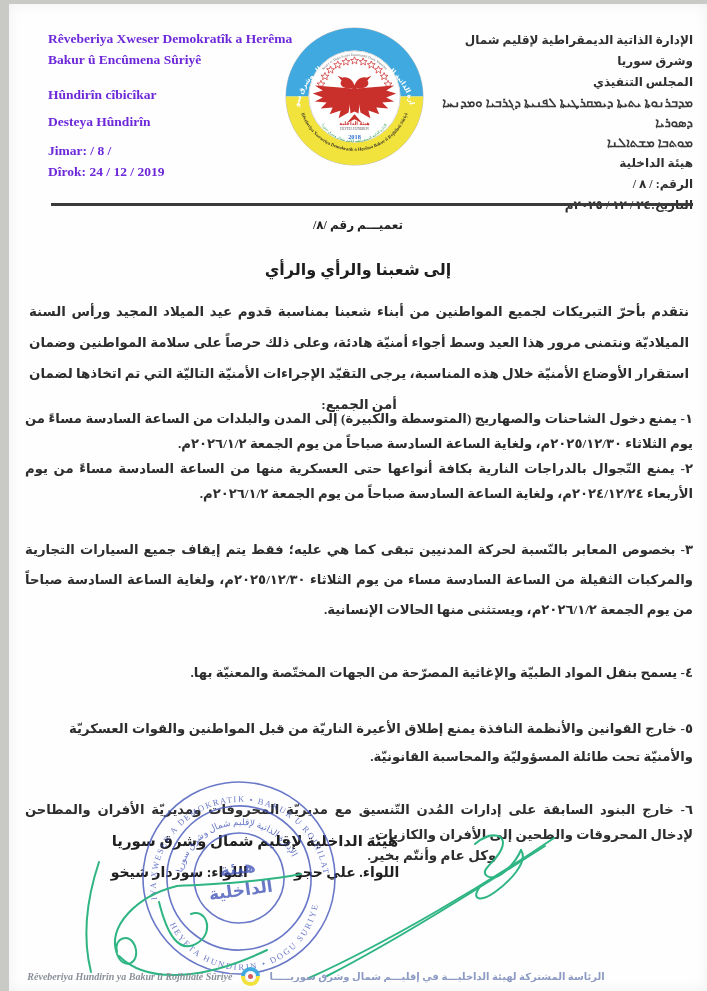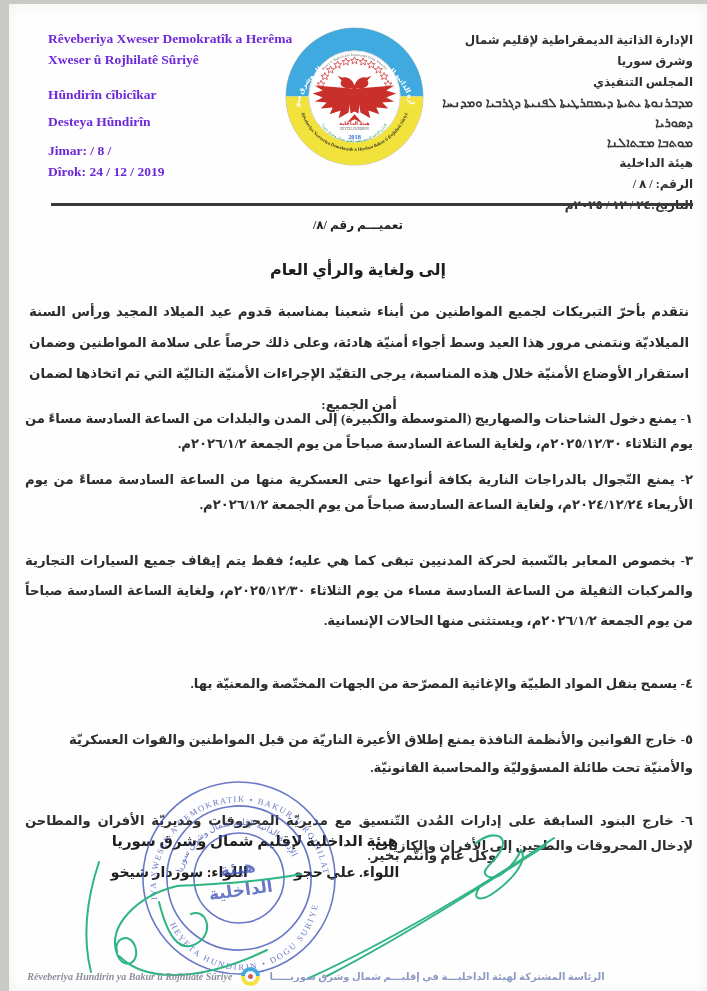--- a/index.html
+++ b/index.html
@@ -17,21 +17,21 @@
   #logo{left:276px;top:23px;width:139px;height:139px;}
   
   #rule{left:42px;top:199px;width:642px;height:3px;background:#3a3a3a;}
   #doc-title{left:0;top:214px;width:698px;text-align:center;font-size:12px;font-weight:bold;color:#222;}
   #doc-addr{left:0;top:256px;width:698px;text-align:center;font-size:16px;font-weight:bold;color:#1d1d1d;}
   
   #intro{left:20px;top:292px;width:660px;font-size:13.4px;font-weight:bold;color:#2d2d2d;
          line-height:31px;text-align:justify;text-align-last:center;}
   #items{left:16px;top:402px;width:668px;font-size:13.2px;font-weight:bold;color:#2d2d2d;}
   .item{line-height:25px;text-align:justify;text-align-last:right;}
-  .i1{margin-bottom:11px;}.i2{margin-bottom:29px;}.i3{margin-bottom:35px;line-height:30px;}
+  .i1{}.i2{margin-bottom:29px;}.i3{margin-bottom:35px;line-height:30px;}
   .i4{margin-bottom:30px;}.i5{margin-bottom:26px;line-height:28px;margin-left:44px;}
   #closing{left:358px;top:804px;width:130px;text-align:center;font-size:13.5px;font-weight:bold;color:#2d2d2d;margin-top:39px;}
   #issuer-block{left:40px;top:828px;width:412px;text-align:center;}
   #issuer{font-size:15px;font-weight:bold;color:#1f1f1f;}
   #sig-row{display:flex;flex-direction:row-reverse;justify-content:center;gap:46px;margin-top:14px;
            font-size:14px;font-weight:bold;color:#1f1f1f;}
   
   #stamp{left:126px;top:770px;width:208px;height:208px;opacity:.78;transform:rotate(-8deg);}
   #sigs{left:0;top:738px;width:707px;height:250px;pointer-events:none;}
   
@@ -44,21 +44,21 @@
                    box-shadow:inset 0 0 0 1px #eee;display:flex;align-items:center;justify-content:center;}
   .mini-logo .dot{width:5px;height:5px;border-radius:50%;background:#d65a5a;}
 </style>
 </head>
 <body>
 
 <div id="page">
 
   <div class="abs" id="hdr-left">
     <div>Rêveberiya Xweser  Demokratîk a  Herêma</div>
-    <div>Xweser û Rojhilatê Sûriyê</div>
+    <div>Bakur û Encûmena Sûriyê</div>
     <div class="gap"></div>
     <div>Hûndirîn cîbicîkar</div>
     <div class="gap" style="height:6px;"></div>
     <div>Desteya Hûndirîn</div>
     <div class="gap" style="height:8px;"></div>
     <div>Jimar: / 8 /</div>
     <div>Dîrok: 24 / 12 / 2019</div>
   </div>
 
   <div class="abs ar" id="hdr-right">
@@ -119,21 +119,21 @@
     <text x="70" y="104" text-anchor="middle" font-size="3.2" fill="#555">HEYETA HUNDIRIN</text>
     <text font-size="3.6" fill="#2E9E4F">
       <textPath href="#arcGreen" startOffset="50%" text-anchor="middle">الإدارة الذاتية الديمقراطية لإقليم شمال وشرق سوريا</textPath>
     </text>
     <text x="70" y="113" text-anchor="middle" font-size="6.4" font-weight="bold" fill="#2b6fd4">2018</text>
   </svg>
 
   <div class="abs" id="rule"></div>
 
   <div class="abs ar" id="doc-title">تعميـــم رقم /٨/</div>
-  <div class="abs ar" id="doc-addr">إلى ولغاية والرأي العام</div>
+  <div class="abs ar" id="doc-addr">إلى شعبنا والرأي والرأي</div>
 
   <div class="abs ar" id="intro">نتقدم بأحرّ التبريكات لجميع المواطنين من أبناء شعبنا بمناسبة قدوم عيد الميلاد المجيد ورأس السنة الميلاديّة ونتمنى مرور هذا العيد وسط أجواء أمنيّة هادئة، وعلى ذلك حرصاً على سلامة المواطنين وضمان استقرار الأوضاع الأمنيّة خلال هذه المناسبة، يرجى التقيّد الإجراءات الأمنيّة التاليّة التي تم اتخاذها لضمان أمن الجميع:</div>
 
   <div class="abs ar" id="items">
     <div class="item i1">١- يمنع دخول الشاحنات والصهاريج (المتوسطة والكبيرة) إلى المدن والبلدات من الساعة السادسة مساءً من يوم الثلاثاء ٢٠٢٥/١٢/٣٠م، ولغاية الساعة السادسة صباحاً من يوم الجمعة ٢٠٢٦/١/٢م.</div>
     <div class="item i2">٢- يمنع التّجوال بالدراجات النارية بكافة أنواعها حتى العسكرية منها من الساعة السادسة مساءً من يوم الأربعاء ٢٠٢٤/١٢/٢٤م، ولغاية الساعة السادسة صباحاً من يوم الجمعة ٢٠٢٦/١/٢م.</div>
     <div class="item i3">٣- بخصوص المعابر بالنّسبة لحركة المدنيين تبقى كما هي عليه؛ فقط يتم إيقاف جميع السيارات التجارية والمركبات الثقيلة من الساعة السادسة مساء من يوم الثلاثاء ٢٠٢٥/١٢/٣٠م، ولغاية الساعة السادسة صباحاً من يوم الجمعة ٢٠٢٦/١/٢م، ويستثنى منها الحالات الإنسانية.</div>
     <div class="item i4">٤- يسمح بنقل المواد الطبيّة والإغاثية المصرّحة من الجهات المختّصة والمعنيّة بها.</div>
     <div class="item i5">٥- خارج القوانين والأنظمة النافذة يمنع إطلاق الأعيرة الناريّة من قبل المواطنين والقوات العسكريّة والأمنيّة تحت طائلة المسؤوليّة والمحاسبة القانونيّة.</div>
     <div class="item">٦- خارج البنود السابقة على إدارات المُدن التّنسيق مع مديريّة المحروقات ومديريّة الأفران والمطاحن لإدخال المحروقات والطحين إلى الأفران والكازيات.</div>

